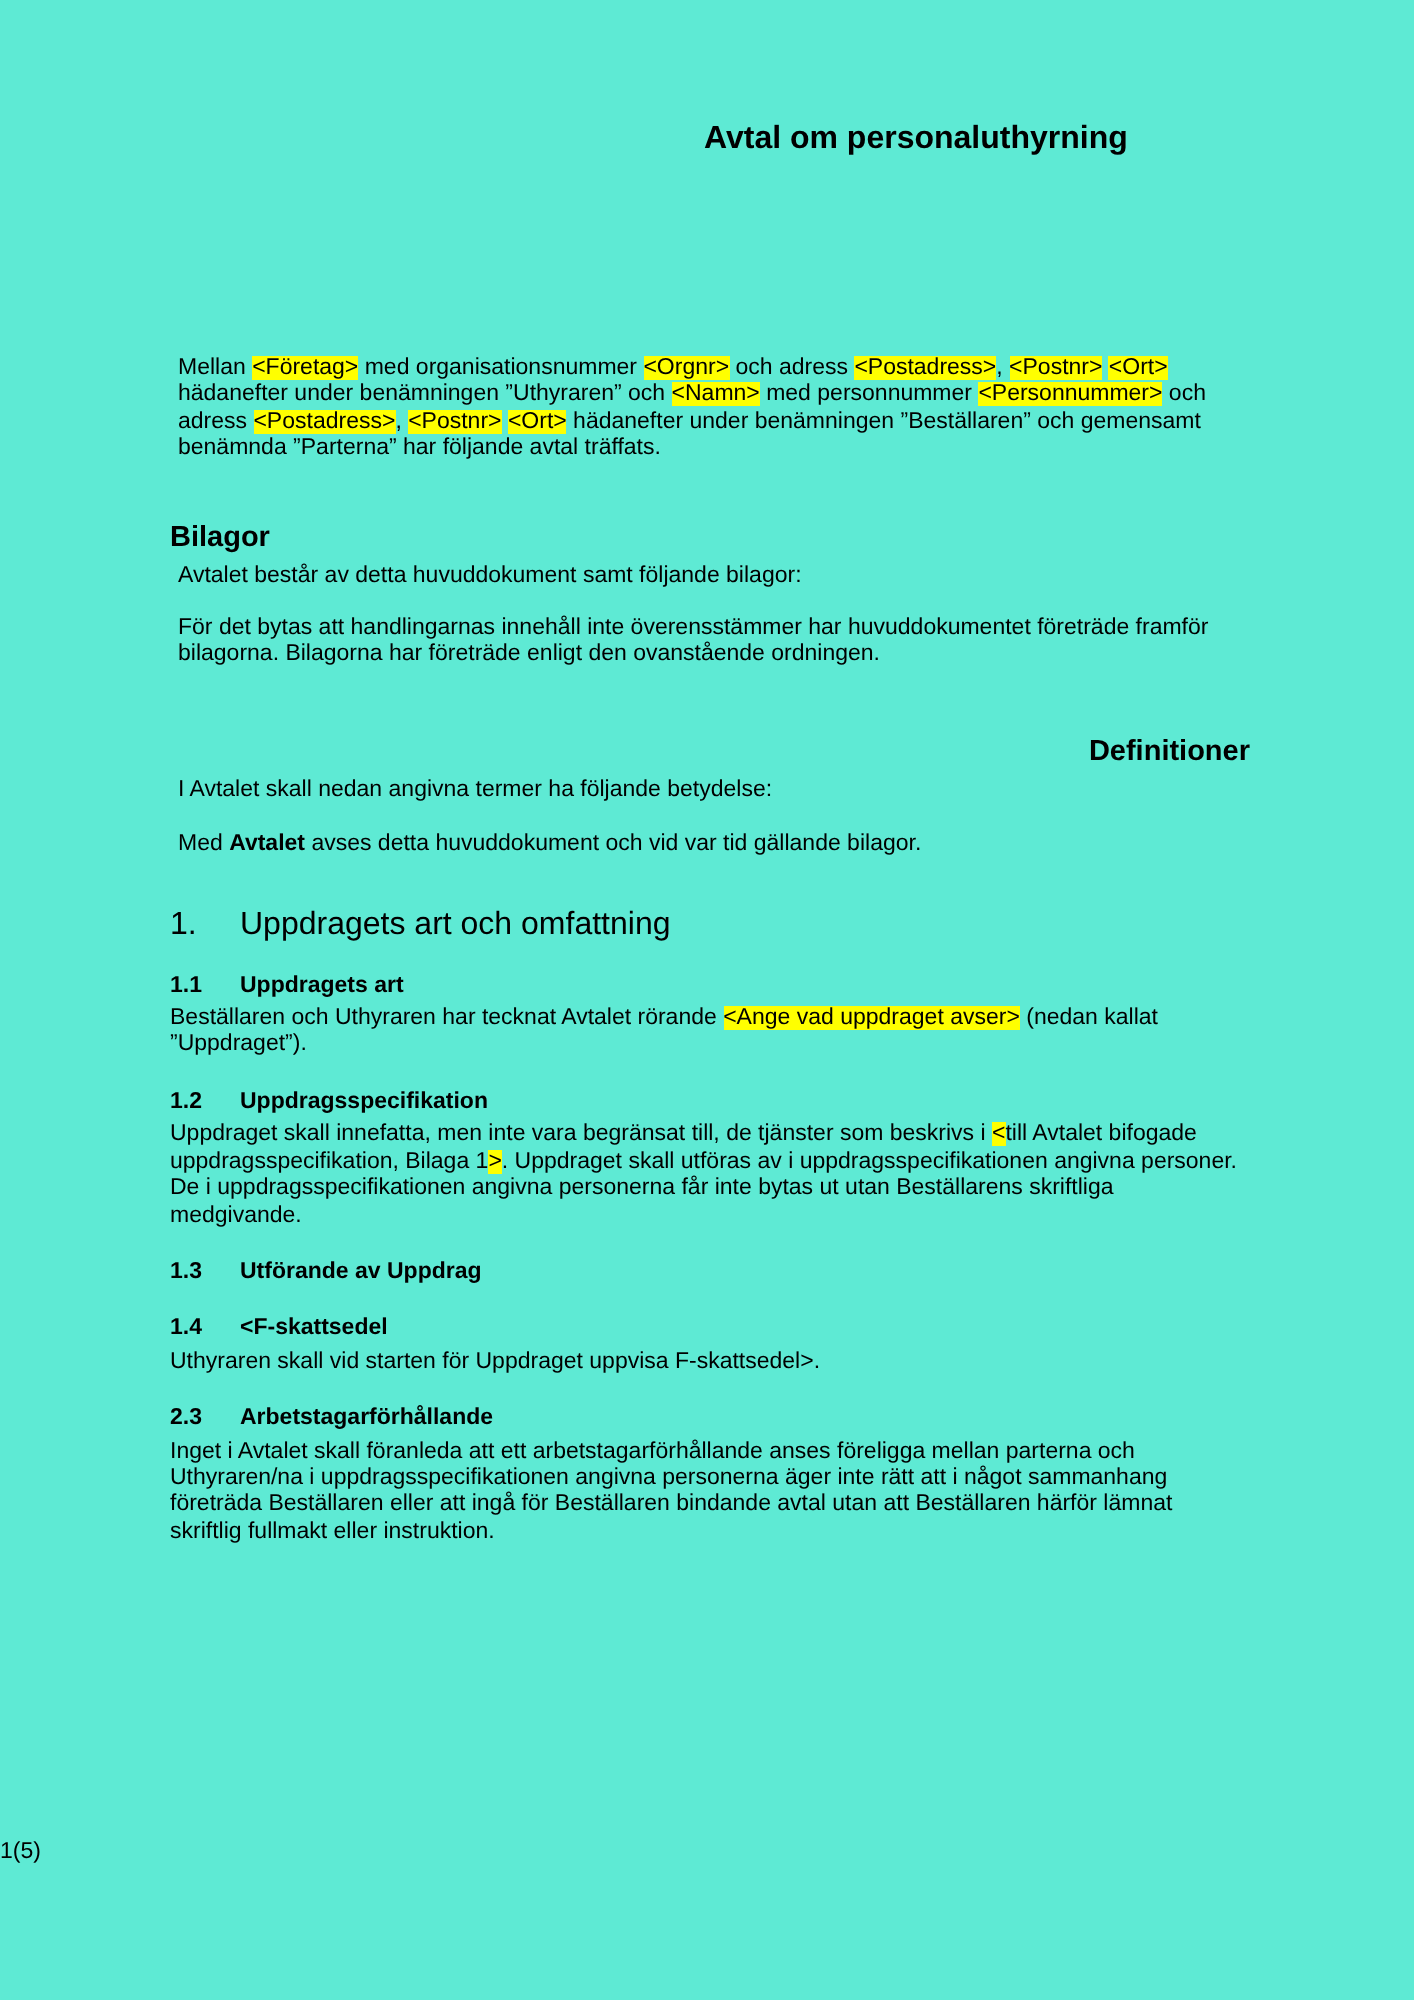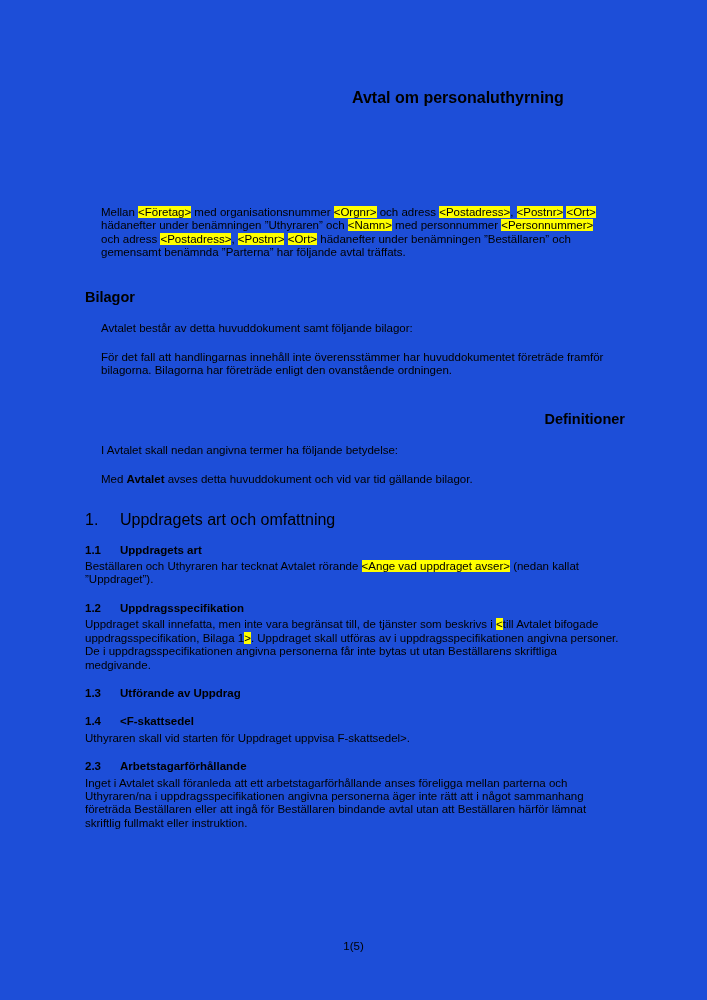--- a/index.html
+++ b/index.html
@@ -1,37 +1,37 @@
 <!DOCTYPE html>
 <html style="--hl: #ffff00;"><head>
 <meta charset="utf-8">
 <style>
   html, body { margin: 0; padding: 0; background: #ffffff; }
   .page {
     position: relative;
     width: 707px;
     height: 1000px;
-    background: #1d4ed8;
+    background: #5eead4;
     box-sizing: border-box;
-    padding: 88px 82px 0 85px;
+    padding: 60px 82px 0 85px;
     font-family: "Liberation Sans", sans-serif;
     color: #000000;
     overflow: hidden;
   }
   .doc-title {
     font-size: 16px;
     font-weight: bold;
     line-height: 19px;
     margin: 0 0 0 267px;
     white-space: nowrap;
   }
   .body {
     font-size: 11.5px;
     line-height: 13.4px;
-    margin: 16px;
+    margin: 4px;
   }
   .intro { margin-top: 99px; }
   .h2 {
     font-size: 14.5px;
     font-weight: bold;
     line-height: 17px;
     margin: 29px 0 4px 0;
   }
   .h2.defs { margin-top: 33px; text-align: right; }
   .list-item { margin-top: 13px; }
@@ -49,40 +49,39 @@
     font-size: 11.5px;
     font-weight: bold;
     line-height: 13.4px;
     margin: 15px 0 3px 0;
   }
   .sub-p { margin: 0; }
   .hl { background: var(--hl, #ffff00); }
   .b { font-weight: bold; }
   .footer {
     position: absolute;
-    top: 940px;
+    top: 920px;
     left: 0;
     width: 707px;
-    text-align: center;
     font-size: 11.5px;
     line-height: 13.4px;
   }
 </style>
 </head>
 <body>
 
 <div class="page">
 
   <h1 class="doc-title">Avtal om personaluthyrning</h1>
 
   <p class="body intro"><span>Mellan </span><span class="hl">&lt;Företag&gt;</span><span> med organisationsnummer </span><span class="hl">&lt;Orgnr&gt;</span><span> och adress </span><span class="hl">&lt;Postadress&gt;</span><span>, </span><span class="hl">&lt;Postnr&gt;</span><span> </span><span class="hl">&lt;Ort&gt;</span><span> hädanefter under benämningen ”Uthyraren” och </span><span class="hl">&lt;Namn&gt;</span><span> med personnummer </span><span class="hl">&lt;Personnummer&gt;</span><span> och adress </span><span class="hl">&lt;Postadress&gt;</span><span>, </span><span class="hl">&lt;Postnr&gt;</span><span> </span><span class="hl">&lt;Ort&gt;</span><span> hädanefter under benämningen ”Beställaren” och gemensamt benämnda ”Parterna” har följande avtal träffats.</span></p>
 
   <h2 class="h2">Bilagor</h2>
   <p class="body">Avtalet består av detta huvuddokument samt följande bilagor:</p>
-  <p class="body precedence">För det fall att handlingarnas innehåll inte överensstämmer har huvuddokumentet företräde framför bilagorna. Bilagorna har företräde enligt den ovanstående ordningen.</p>
+  <p class="body precedence">För det bytas att handlingarnas innehåll inte överensstämmer har huvuddokumentet företräde framför bilagorna. Bilagorna har företräde enligt den ovanstående ordningen.</p>
 
   <h2 class="h2 defs">Definitioner</h2>
   <p class="body">I Avtalet skall nedan angivna termer ha följande betydelse:</p>
   <p class="body one-line-gap"><span>Med </span><span class="b">Avtalet</span><span> avses detta huvuddokument och vid var tid gällande bilagor.</span></p>
 
   <h2 class="h1-num"><span class="num">1.</span><span>Uppdragets art och omfattning</span></h2>
 
   <div id="subsections">
       <h3 class="sub-h"><span class="num">1.1</span><span>Uppdragets art</span></h3>
       <p class="body sub-p"><span>Beställaren och Uthyraren har tecknat Avtalet rörande </span><span class="hl">&lt;Ange vad uppdraget avser&gt;</span><span> (nedan kallat ”Uppdraget”).</span></p>

